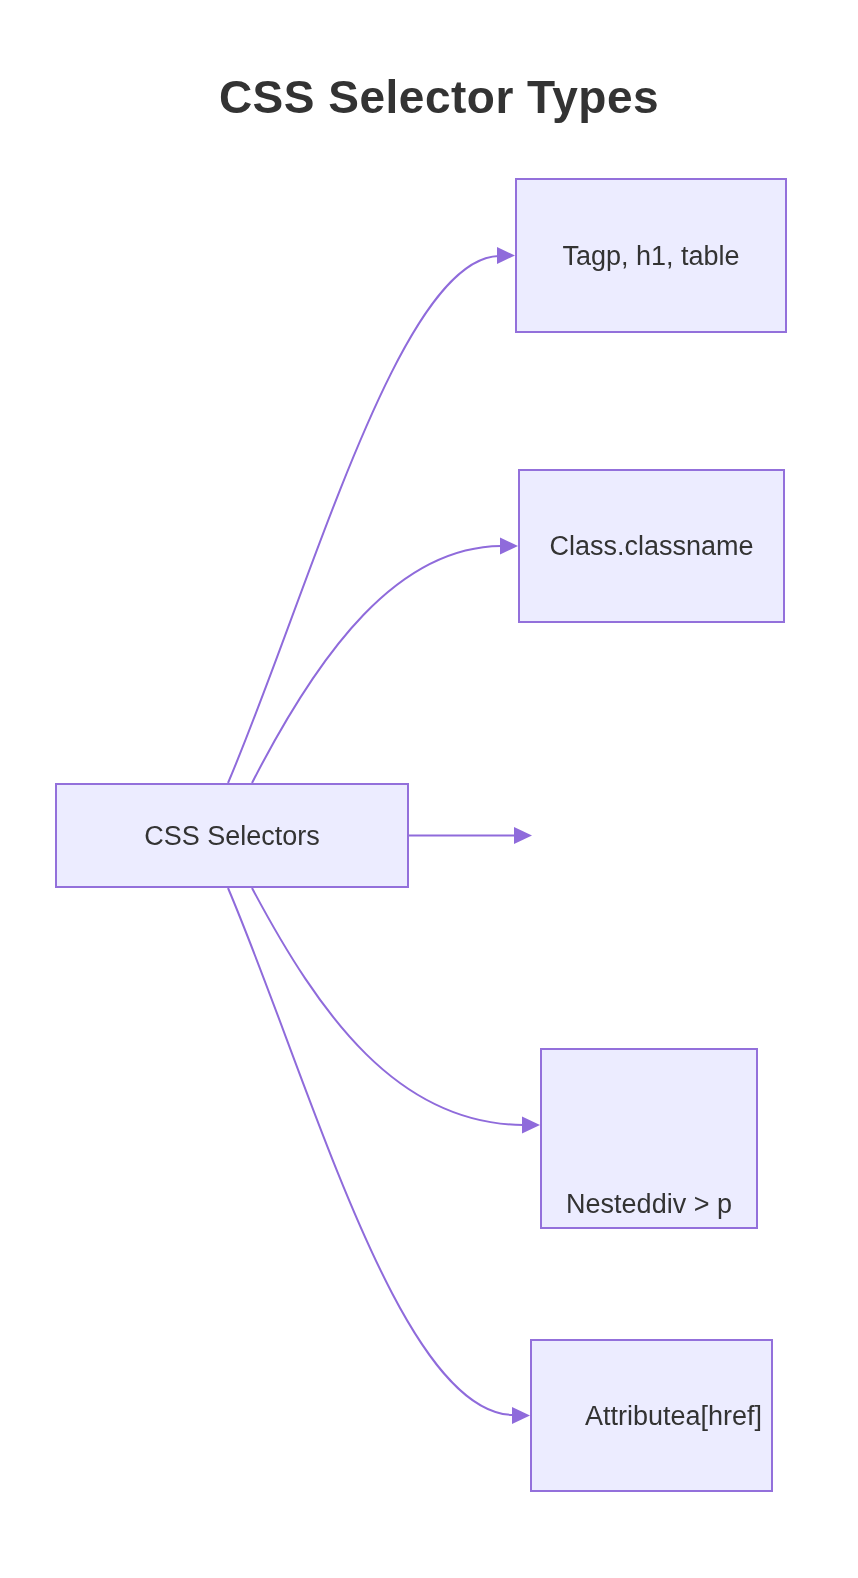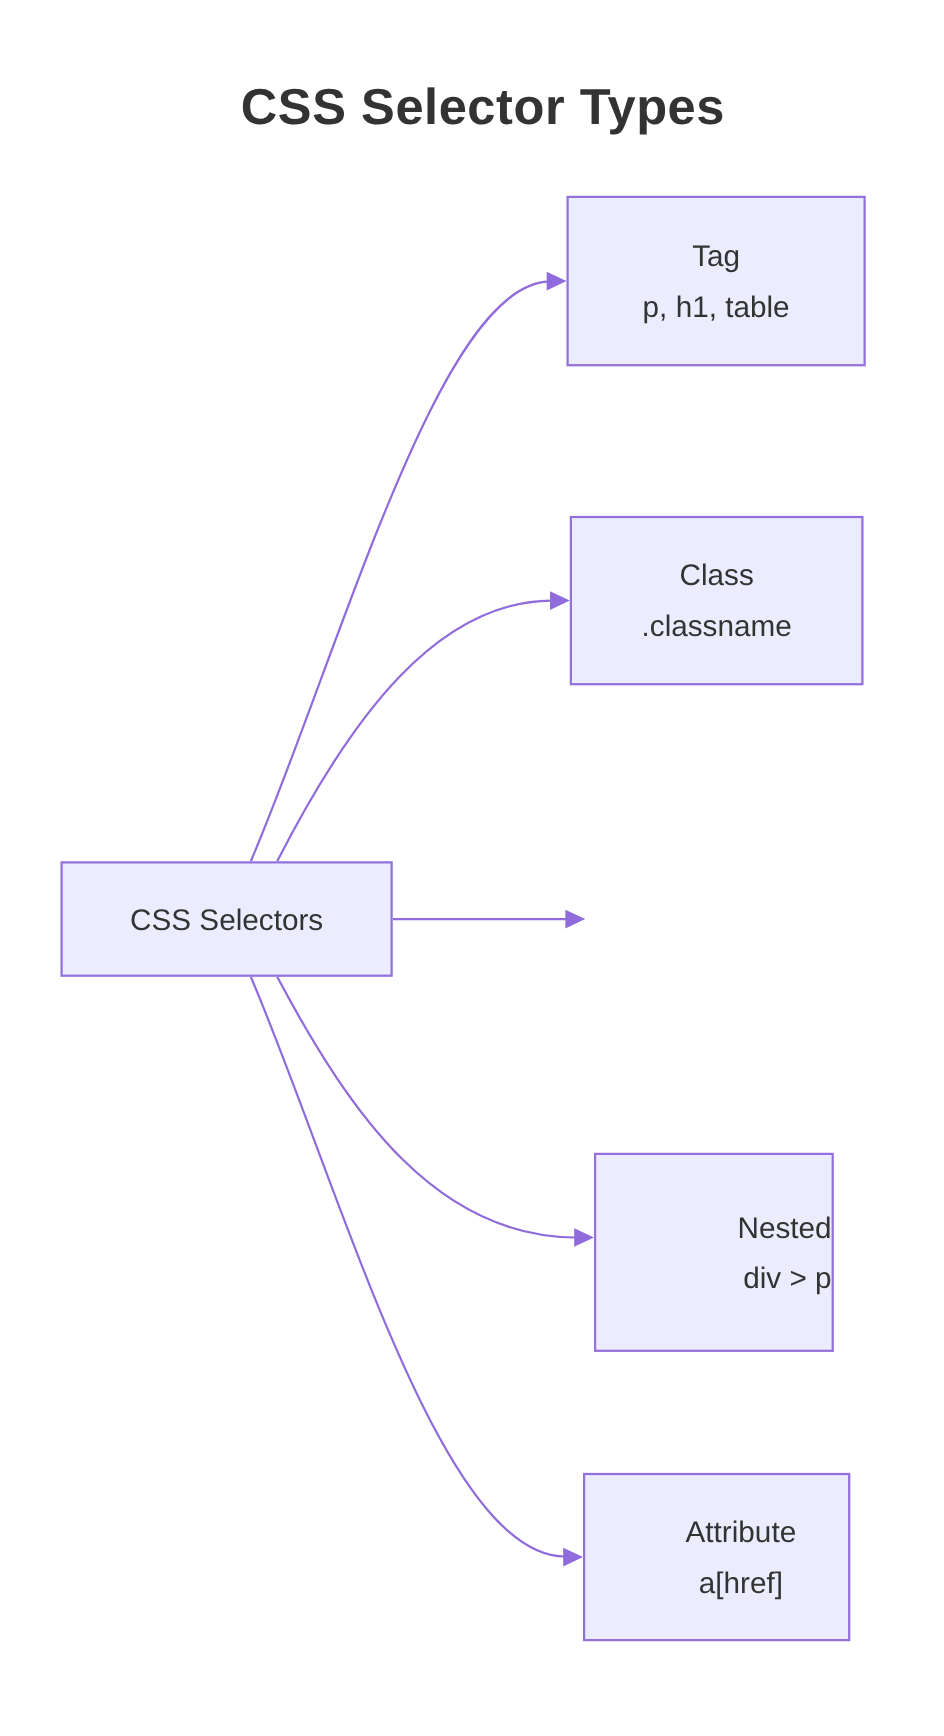--- a/index.html
+++ b/index.html
@@ -42,29 +42,29 @@
   .edges-layer polygon {
     fill: var(--edge, #8F6BDB);
     stroke: none;
   }
   .node {
     position: absolute;
     background: var(--node-fill, #ECECFF);
     border: 2px solid var(--node-border, #9370DB);
     box-sizing: border-box;
     display: flex;
-    flex-direction: column;
+    flex-direction: row;
     align-items: center;
     justify-content: center;
     color: var(--text, #333333);
     font-size: 27px;
     line-height: 46px;
     text-align: center;
   }
-  #node-root      { left: 55px;  top: 783px;  width: 302px; height: 105px; }
+  #node-root      { left: 55px;  top: 783px;  width: 354px; height: 105px; }
   #node-tag       { left: 515px; top: 178px;  width: 272px; height: 155px; }
   #node-class     { left: 518px; top: 469px;  width: 267px; height: 154px; }
   #node-id        { left: 532px; top: 759px;  width: 240px; height: 153px; }
   #node-nested    { left: 540px; top: 1048px; width: 218px; height: 181px; align-items: flex-end; }
   #node-attribute { left: 530px; top: 1339px; width: 243px; height: 153px; padding-left: 44px; }
 </style>
 </head>
 <body>
 
 <div class="canvas">

